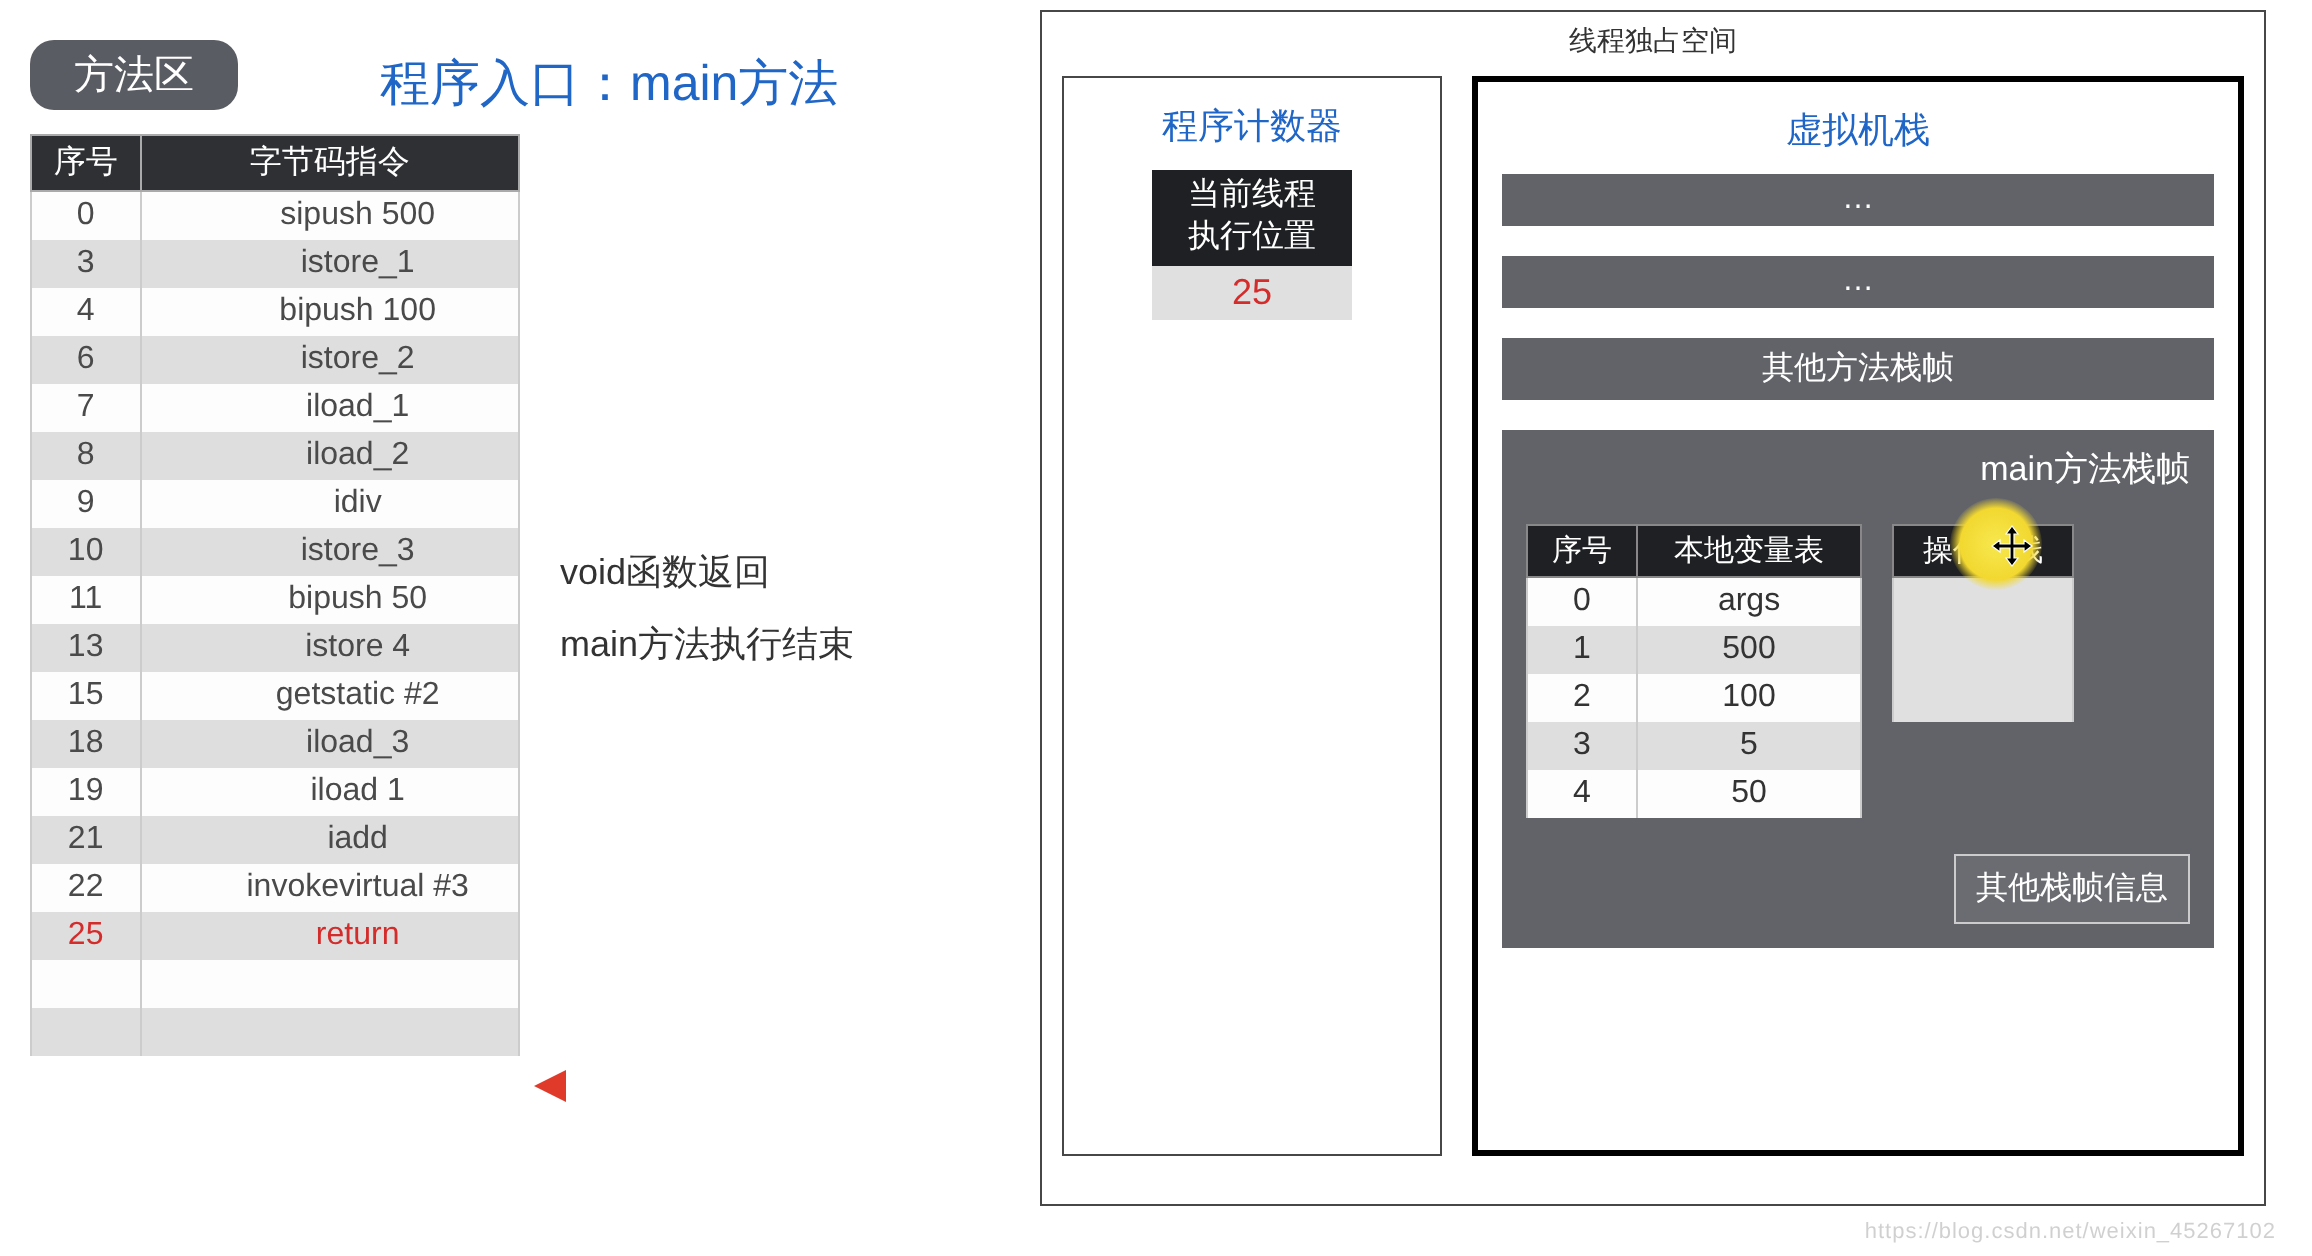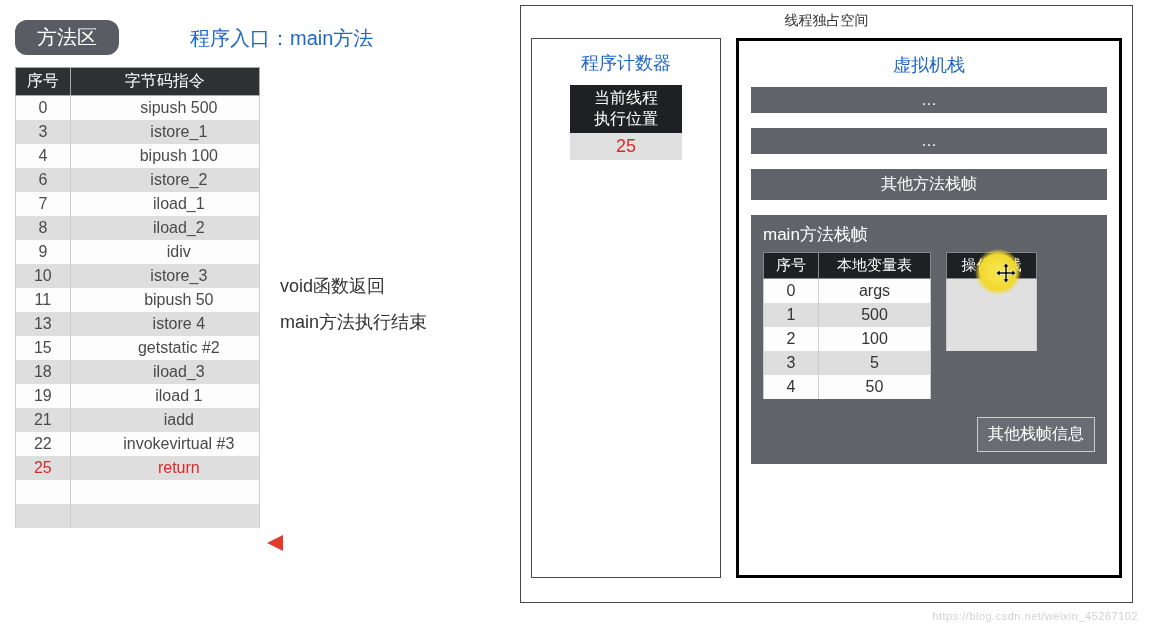--- a/index.html
+++ b/index.html
@@ -23,21 +23,21 @@
     padding: 4px 22px;
     font-size: 20px;
     border-radius: 12px;
     margin-bottom: 8px;
   }
   .entry-text {
     position: absolute;
     left: 190px;
     top: 25px;
     color: #1f66c7;
-    font-size: 20px;
+    font-size: 25px;
     font-weight: 500;
   }
   .bc-table {
     width: 245px;
     border-collapse: collapse;
     margin-top: 4px;
   }
   .bc-table th {
     background: #2e3034;
     color: #fff;
@@ -99,21 +99,21 @@
     border: 1px solid #474747;
     padding: 12px 8px;
   }
   .pc-title {
     text-align: center;
     color: #1f66c7;
     font-size: 18px;
     margin-bottom: 10px;
   }
   .pc-block {
-    width: 112px;
+    width: 100px;
     margin: 0 auto;
   }
   .pc-header {
     background: #1f2023;
     color: #fff;
     text-align: center;
     font-size: 16px;
     line-height: 1.3;
     padding: 3px 0;
   }
@@ -145,23 +145,23 @@
     font-size: 16px;
     position: relative;
   }
   .stack-bar.tall { padding: 5px 0; text-align: center; }
   .main-frame {
     background: #616369;
     padding: 8px 12px 12px 12px;
     color: #fff;
   }
   .mf-title {
-    text-align: left;
+    text-align: right;
     font-size: 17px;
-    margin-bottom: 6px;
+    margin-bottom: 16px;
   }
   .mf-row {
     display: flex;
     gap: 15px;
     align-items: flex-start;
   }
   .lv-table {
     border-collapse: collapse;
     background: #fff;
   }

